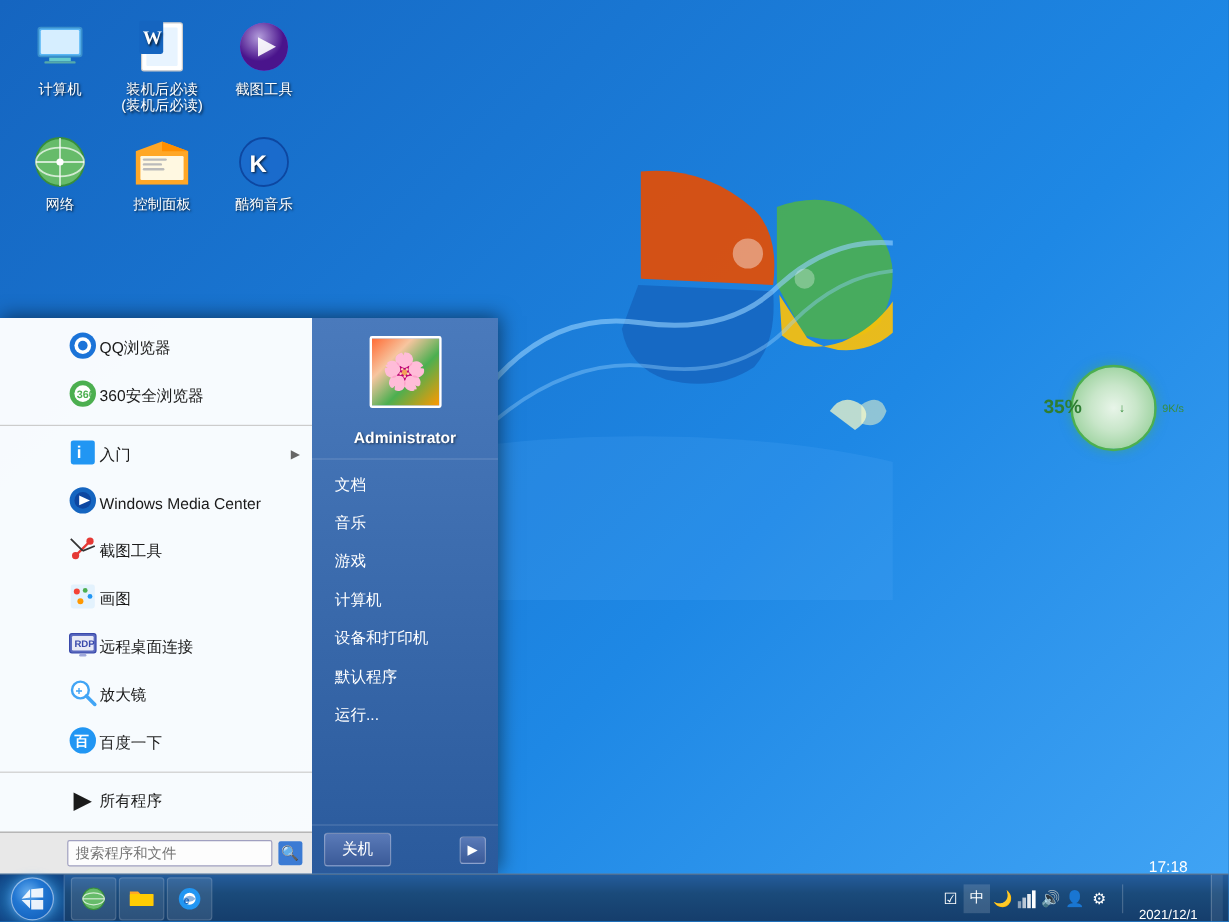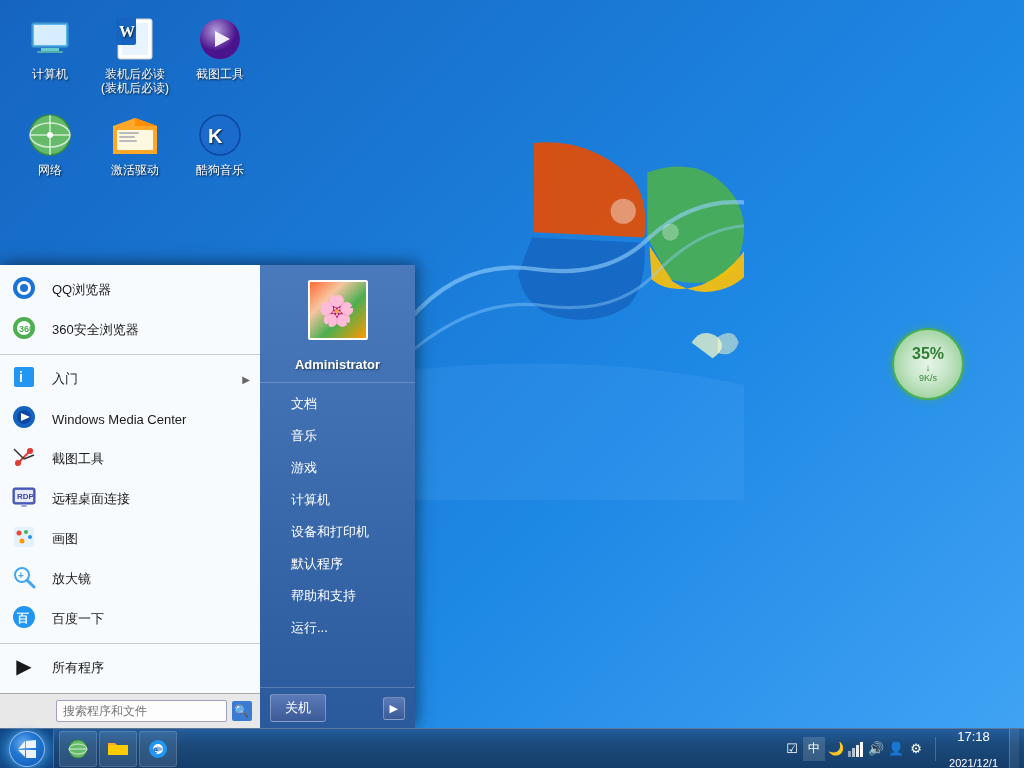--- a/index.html
+++ b/index.html
@@ -72,32 +72,33 @@
       font-size: 12px;
       text-align: center;
       line-height: 1.2;
       color: white;
     }
 
     
     .net-meter {
       position: absolute;
       right: 60px;
-      top: 328px;
+      top: 304px;
       width: 72px;
       height: 72px;
       border-radius: 50%;
       background: radial-gradient(circle, #e8f5e9 0%, #c8e6c9 40%, #a5d6a7 70%, #81c784 100%);
       border: 2px solid #4caf50;
       display: flex;
-      flex-direction: column;
+      flex-direction: row;
       align-items: center;
       justify-content: center;
       box-shadow: 0 0 10px rgba(76,175,80,0.5);
       color: #2e7d32;
+      gap: 31px;
     }
     .net-meter .percent {
       font-size: 16px;
       font-weight: bold;
       line-height: 1;
     }
     .net-meter .speed {
       font-size: 9px;
       color: #388e3c;
     }
@@ -187,29 +188,29 @@
       color: white;
       display: flex;
       align-items: center;
       justify-content: center;
       cursor: pointer;
     }
     .tray-clock {
       display: flex;
       flex-direction: column;
       align-items: center;
-      justify-content: space-between;
+      justify-content: flex-end;
       color: white;
       font-size: 11px;
       padding: 0 8px;
       cursor: pointer;
       height: 40px;
     }
     .tray-clock .time { font-size: 13px; font-weight: 500; }
-    .tray-clock .date { font-size: 11px; }
+    .tray-clock .date { font-size: 11px; margin-top: 27px; }
     .show-desktop-btn {
       width: 10px;
       height: 40px;
       background: rgba(255,255,255,0.08);
       border-left: 1px solid rgba(255,255,255,0.2);
       cursor: pointer;
     }
 
     
     .start-menu {
@@ -231,24 +232,25 @@
     }
     .start-left-items {
       flex: 1;
       padding: 5px 0;
     }
     .start-item {
       display: flex;
       align-items: center;
       padding: 6px 10px;
       cursor: pointer;
-      gap: 14px;
+      gap: 0;
       color: #1a1a1a;
       font-size: 13px;
       position: relative;
+      margin-left: 45px;
     }
     .start-item .si-icon {
       width: 28px;
       height: 28px;
       font-size: 20px;
       display: flex;
       align-items: flex-start;
       justify-content: center;
       flex-shrink: 0;
     }
@@ -327,21 +329,21 @@
     }
     .user-name {
       color: white;
       font-size: 13px;
       font-weight: bold;
       text-shadow: 1px 1px 2px rgba(0,0,0,0.5);
       margin-top: 12px;
     }
     .right-items {
       flex: 1;
-      padding: 5px 16px;
+      padding: 5px 4px;
     }
     .right-item {
       padding: 7px 15px;
       color: white;
       font-size: 13px;
       cursor: pointer;
       display: flex;
       align-items: center;
     }
     .start-bottom {
@@ -487,21 +489,21 @@
         <div class="icon-img">
           <svg width="44" height="38" viewBox="0 0 44 38">
             <path d="M22,2 L44,10 L44,38 L0,38 L0,10 Z" fill="#ffa726"></path>
             <path d="M22,2 L44,10 L22,10 Z" fill="#ff8f00"></path>
             <rect x="4" y="14" width="36" height="20" rx="1" fill="#fff8e1"></rect>
             <rect x="6" y="16" width="20" height="2" rx="1" fill="#bbb"></rect>
             <rect x="6" y="20" width="16" height="2" rx="1" fill="#bbb"></rect>
             <rect x="6" y="24" width="18" height="2" rx="1" fill="#bbb"></rect>
           </svg>
         </div>
-        <span class="icon-label">激活驱动</span>
+        <span class="icon-label">控制面板</span>
       </div>
       <div class="desktop-icon">
         <div class="icon-img">
           <svg width="44" height="44" viewBox="0 0 44 44">
             <circle cx="22" cy="22" r="20" fill="#1a6bcc" stroke="#0d47a1" stroke-width="1.5"></circle>
             <text x="10" y="30" font-size="20" fill="white" font-family="sans-serif" font-weight="bold">K</text>
           </svg>
         </div>
         <span class="icon-label">酷狗音乐</span>
       </div>
@@ -570,40 +572,40 @@
               <line x1="2" y1="4" x2="12" y2="14" stroke="#333" stroke-width="1.5"></line>
               <line x1="12" y1="14" x2="22" y2="10" stroke="#333" stroke-width="1.5"></line>
             </svg>
           </div>
           <span class="si-label">截图工具</span>
         </div>
 
         <div class="start-item">
           <div class="si-icon">
             <svg width="24" height="24" viewBox="0 0 24 24">
-              <rect x="1" y="3" width="22" height="16" rx="2" fill="#5c6bc0" stroke="#3949ab" stroke-width="1"></rect>
-              <rect x="3" y="5" width="18" height="12" rx="1" fill="#e8eaf6"></rect>
-              <rect x="9" y="20" width="6" height="2" rx="1" fill="#9fa8da"></rect>
-              <text x="5" y="14" font-size="8" fill="#3949ab" font-weight="bold">RDP</text>
-            </svg>
-          </div>
-          <span class="si-label">远程桌面连接</span>
-        </div>
-
-        <div class="start-item">
-          <div class="si-icon">
-            <svg width="24" height="24" viewBox="0 0 24 24">
               <rect x="2" y="2" width="20" height="20" rx="2" fill="#e3f2fd"></rect>
               <circle cx="7" cy="8" r="2.5" fill="#f44336"></circle>
               <circle cx="14" cy="7" r="2" fill="#4caf50"></circle>
               <circle cx="18" cy="12" r="2" fill="#2196f3"></circle>
               <circle cx="10" cy="16" r="2.5" fill="#ff9800"></circle>
             </svg>
           </div>
           <span class="si-label">画图</span>
+        </div>
+
+        <div class="start-item">
+          <div class="si-icon">
+            <svg width="24" height="24" viewBox="0 0 24 24">
+              <rect x="1" y="3" width="22" height="16" rx="2" fill="#5c6bc0" stroke="#3949ab" stroke-width="1"></rect>
+              <rect x="3" y="5" width="18" height="12" rx="1" fill="#e8eaf6"></rect>
+              <rect x="9" y="20" width="6" height="2" rx="1" fill="#9fa8da"></rect>
+              <text x="5" y="14" font-size="8" fill="#3949ab" font-weight="bold">RDP</text>
+            </svg>
+          </div>
+          <span class="si-label">远程桌面连接</span>
         </div>
 
         <div class="start-item">
           <div class="si-icon">
             <svg width="24" height="24" viewBox="0 0 24 24">
               <circle cx="10" cy="10" r="7" fill="white" stroke="#42a5f5" stroke-width="2"></circle>
               <line x1="15" y1="15" x2="22" y2="22" stroke="#42a5f5" stroke-width="3" stroke-linecap="round"></line>
               <text x="6" y="14" font-size="10" fill="#42a5f5" font-weight="bold">+</text>
             </svg>
           </div>
@@ -639,21 +641,20 @@
         <div class="user-avatar">🌸</div>
         <div class="user-name">Administrator</div>
       </div>
       <div class="right-items">
         <div class="right-item">文档</div>
         <div class="right-item">音乐</div>
         <div class="right-item">游戏</div>
         <div class="right-item">计算机</div>
         <div class="right-item">设备和打印机</div>
         <div class="right-item">默认程序</div>
-        <div class="right-item">帮助和支持</div>
         <div class="right-item">运行...</div>
       </div>
       <div class="start-bottom">
         <button class="shutdown-btn">关机</button>
         <button class="shutdown-arrow">▶</button>
       </div>
     </div>
   </div>
 
   <div class="taskbar">

